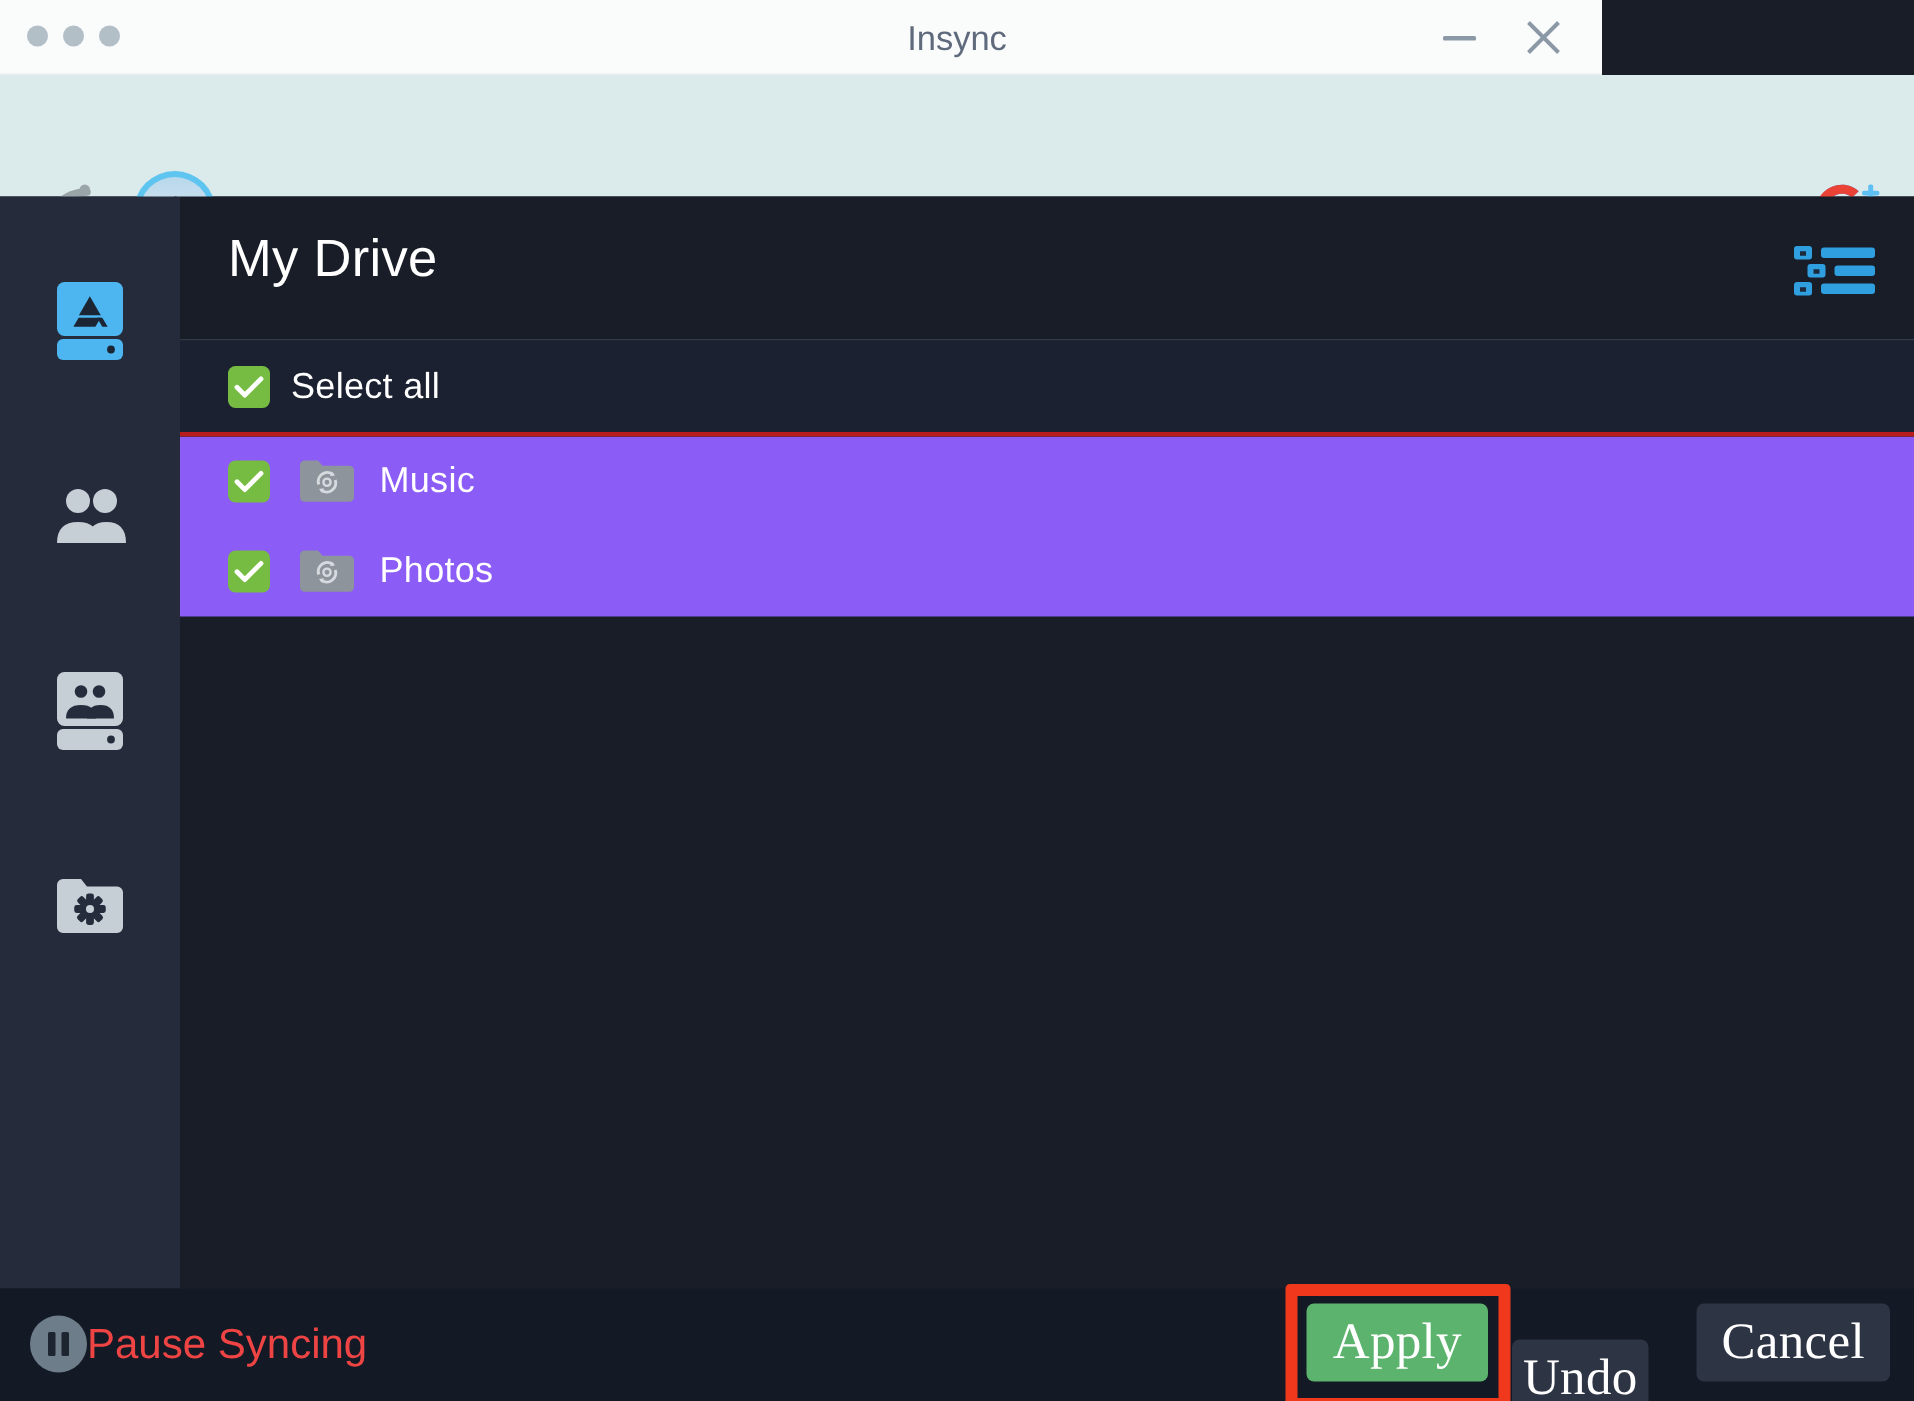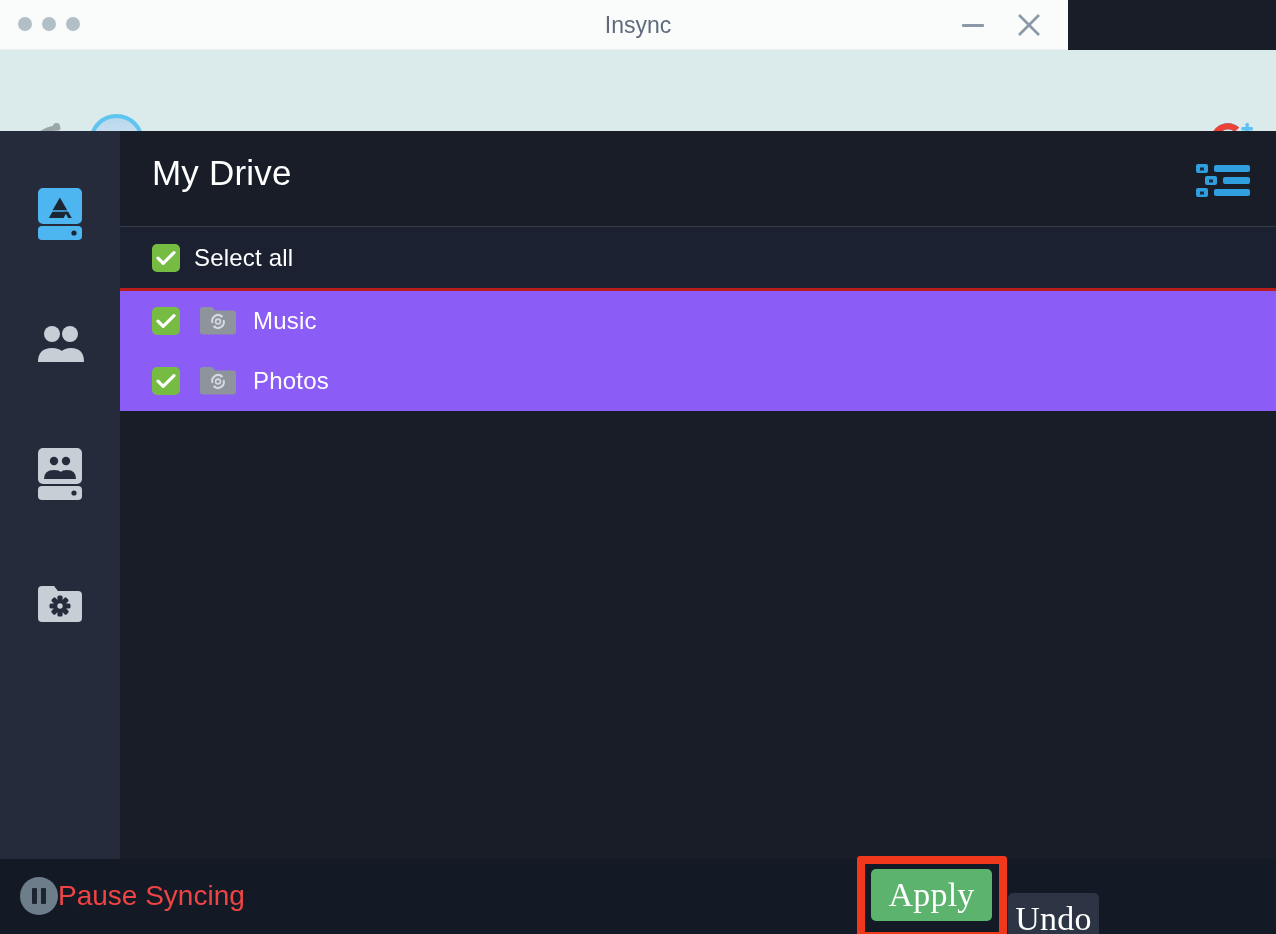--- a/index.html
+++ b/index.html
@@ -523,16 +523,17 @@
       <div class="pause-circle">
         <i></i>
           <i></i>
       </div>
       <div class="pause-label">Pause Syncing</div>
     </div>
   </div>
 
   <button class="btn btn-apply">Apply</button>
   <button class="btn btn-undo">Undo</button>
+  <button class="btn btn-cancel">Cancel</button>
 
   <div class="highlight-box"></div>
 
 </div>
 
 </body></html>

